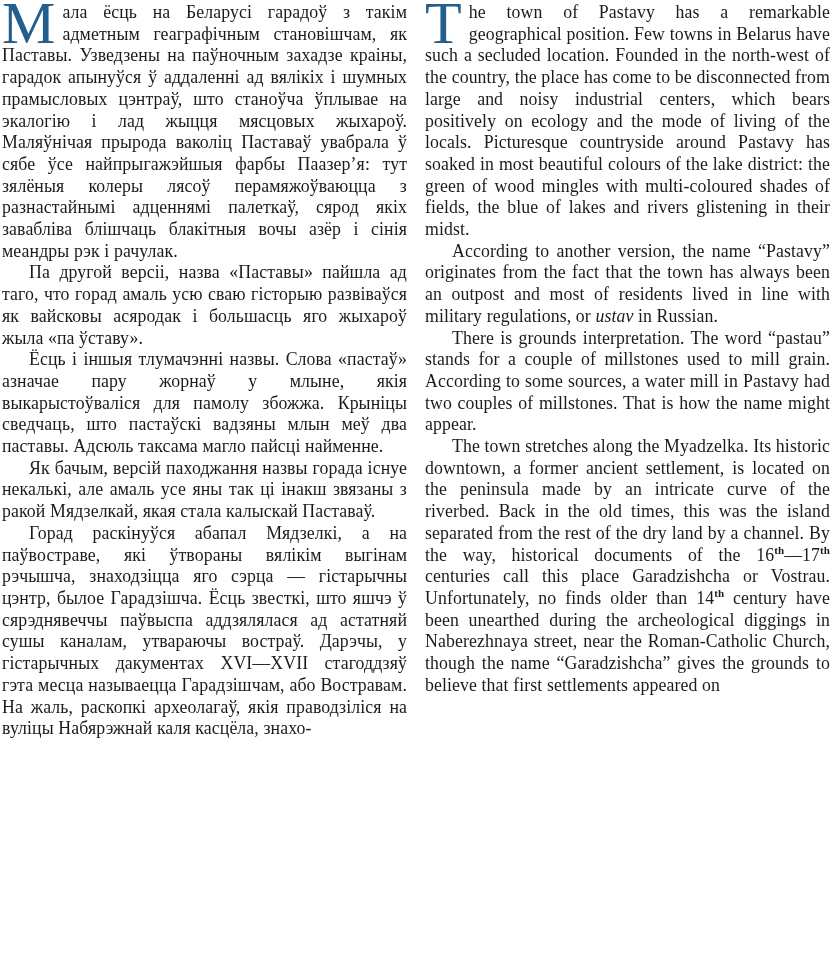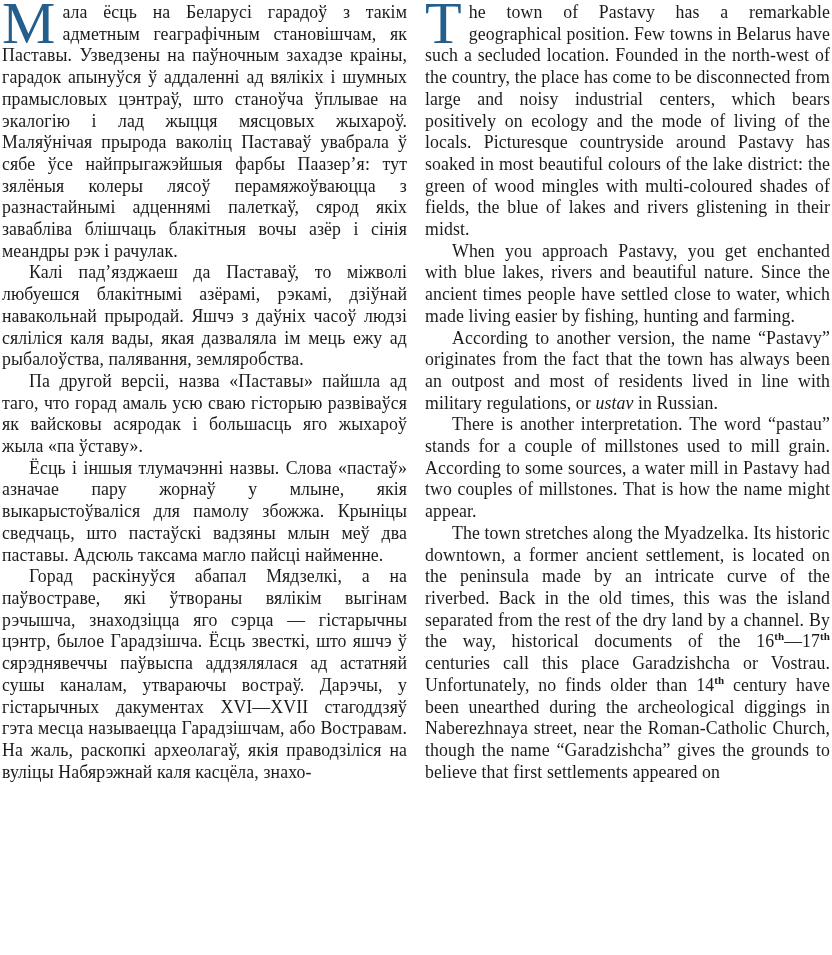--- a/index.html
+++ b/index.html
@@ -51,25 +51,24 @@
     font-weight: bold;
   }
   i { font-style: italic; }
 </style>
 </head>
 <body>
 
 <div class="page">
   <div class="column" lang="be">
       <p class="first-para"><span class="dropcap" style="color:#235e8c">М</span>ала ёсць на Беларусі гарадоў з такім адметным геаграфічным становішчам, як Паставы. Узведзены на паўночным захадзе краіны, гарадок апынуўся ў аддаленні ад вялікіх і шумных прамысловых цэнтраў, што станоўча ўплывае на экалогію і лад жыцця мясцовых жыхароў. Маляўнічая прырода ваколіц Паставаў увабрала ў сябе ўсе найпрыгажэйшыя фарбы Паазер’я: тут зялёныя колеры лясоў перамяжоўваюцца з разнастайнымі адценнямі палеткаў, сярод якіх завабліва блішчаць блакітныя вочы азёр і сінія меандры рэк і рачулак.</p>
-      <p>Калі пад’язджаеш да Паставаў, то міжволі любуешся блакітнымі азёрамі, рэкамі, дзіўнай навакольнай прыродай. Яшчэ з даўніх часоў людзі сяліліся каля вады, якая дазваляла ім мець ежу ад рыбалоўства, палявання, земляробства.</p>
       <p>Па другой версіі, назва «Паставы» пайшла ад таго, что горад амаль усю сваю гісторыю развіваўся як вайсковы асяродак і большасць яго жыхароў жыла «па ўставу».</p>
       <p>Ёсць і іншыя тлумачэнні назвы. Слова «пастаў» азначае пару жорнаў у млыне, якія выкарыстоўваліся для памолу збожжа. Крыніцы сведчаць, што пастаўскі вадзяны млын меў два паставы. Адсюль таксама магло пайсці найменне.</p>
+      <p>Як бачым, версій паходжання назвы горада існуе некалькі, але амаль усе яны так ці інакш звязаны з ракой Мядзелкай, якая стала калыскай Паставаў.</p>
       <p>Горад раскінуўся абапал Мядзелкі, а на паўвостраве, які ўтвораны вялікім выгінам рэчышча, знаходзіцца яго сэрца — гістарычны цэнтр, былое Гарадзішча. Ёсць звесткі, што яшчэ ў сярэднявеччы паўвыспа аддзялялася ад астатняй сушы каналам, утвараючы востраў. Дарэчы, у гістарычных дакументах XVI—XVII стагоддзяў гэта месца называецца Гарадзішчам, або Востравам. На жаль, раскопкі археолагаў, якія праводзіліся на вуліцы Набярэжнай каля касцёла, знахо-</p>
     </div>
   <div class="column" lang="en">
       <p class="first-para"><span class="dropcap" style="color:#235e8c">T</span>he town of Pastavy has a remarkable geographical position. Few towns in Belarus have such a secluded location. Founded in the north-west of the country, the place has come to be disconnected from large and noisy industrial centers, which bears positively on ecology and the mode of living of the locals. Picturesque countryside around Pastavy has soaked in most beautiful colours of the lake district: the green of wood mingles with multi-coloured shades of fields, the blue of lakes and rivers glistening in their midst.</p>
-      <p>When you approach Pastavy, you get enchanted with blue lakes, rivers and beautiful nature. Since the ancient times people have settled close to water, which made living easier by fishing, hunting and farming.</p>
       <p>According to another version, the name “Pastavy” originates from the fact that the town has always been an outpost and most of residents lived in line with military regulations, or <i>ustav</i> in Russian.</p>
-      <p>There is another interpretation. The word “pastau” stands for a couple of millstones used to mill grain. According to some sources, a water mill in Pastavy had two couples of millstones. That is how the name might appear.</p>
+      <p>There is grounds interpretation. The word “pastau” stands for a couple of millstones used to mill grain. According to some sources, a water mill in Pastavy had two couples of millstones. That is how the name might appear.</p>
       <p>The town stretches along the Myadzelka. Its historic downtown, a former ancient settlement, is located on the peninsula made by an intricate curve of the riverbed. Back in the old times, this was the island separated from the rest of the dry land by a channel. By the way, historical documents of the 16<sup>th</sup>—17<sup>th</sup> centuries call this place Garadzishcha or Vostrau. Unfortunately, no finds older than 14<sup>th</sup> century have been unearthed during the archeological diggings in Naberezhnaya street, near the Roman-Catholic Church, though the name “Garadzishcha” gives the grounds to believe that first settlements appeared on</p>
     </div>
 </div>
 
 </body></html>

